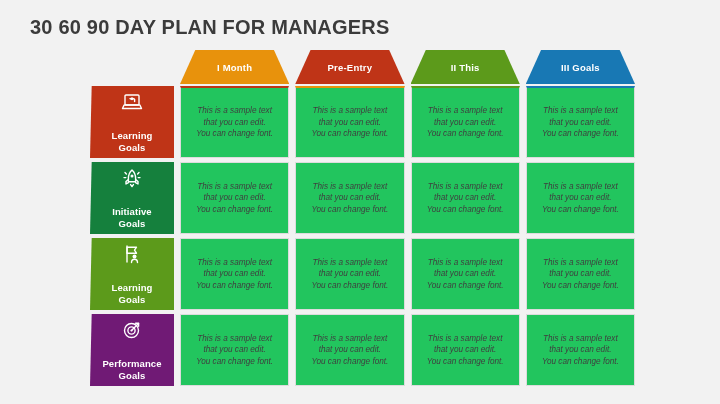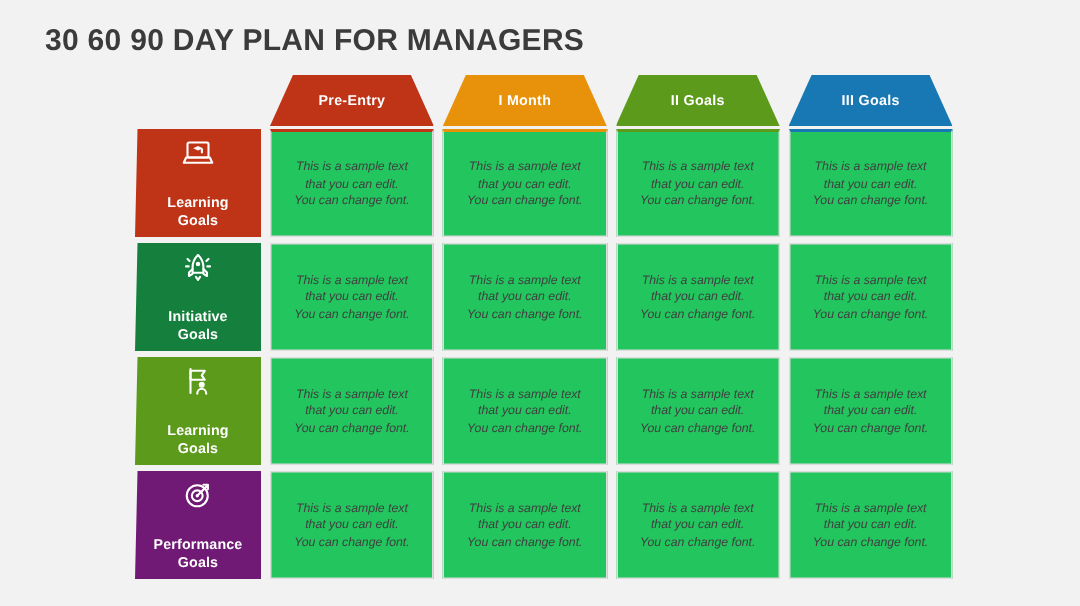--- a/index.html
+++ b/index.html
@@ -137,32 +137,32 @@
 </style>
 </head>
 <body style="background: rgb(242, 242, 242);">
 
 <div class="slide-title" style="color: rgb(59, 59, 59);">30 60 90 DAY PLAN FOR MANAGERS</div>
 
 <div class="matrix">
 
   <div class="header-row">
     <div class="header-cell">
+      <div class="trapezoid" style="background: rgb(232, 146, 12);">
+        <span class="header-label">I Month</span>
+      </div>
+    </div>
+    <div class="header-cell">
       <div class="trapezoid" style="background: rgb(191, 52, 23);">
         <span class="header-label">Pre-Entry</span>
       </div>
     </div>
     <div class="header-cell">
-      <div class="trapezoid" style="background: rgb(232, 146, 12);">
-        <span class="header-label">I Month</span>
-      </div>
-    </div>
-    <div class="header-cell">
       <div class="trapezoid" style="background: rgb(92, 154, 27);">
-        <span class="header-label">II Goals</span>
+        <span class="header-label">II This</span>
       </div>
     </div>
     <div class="header-cell">
       <div class="trapezoid" style="background: rgb(24, 120, 180);">
         <span class="header-label">III Goals</span>
       </div>
     </div>
   </div>
 
   <div class="grid-body">

